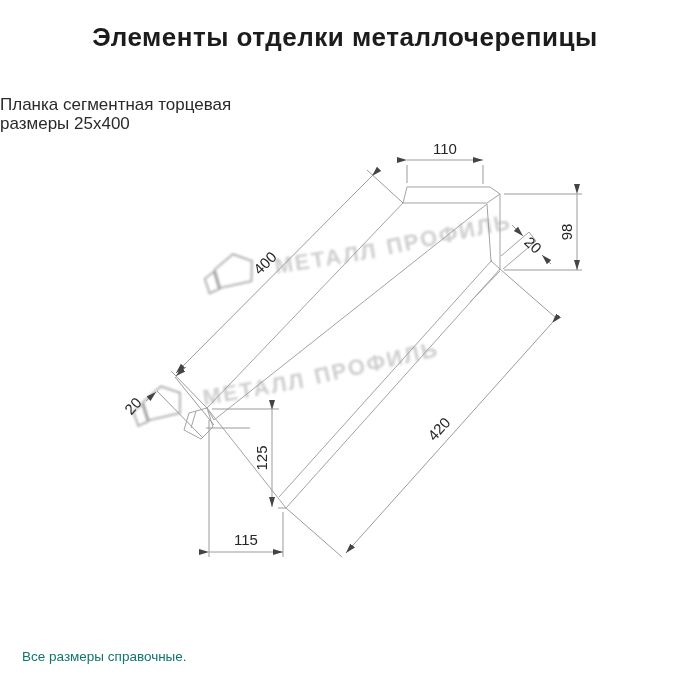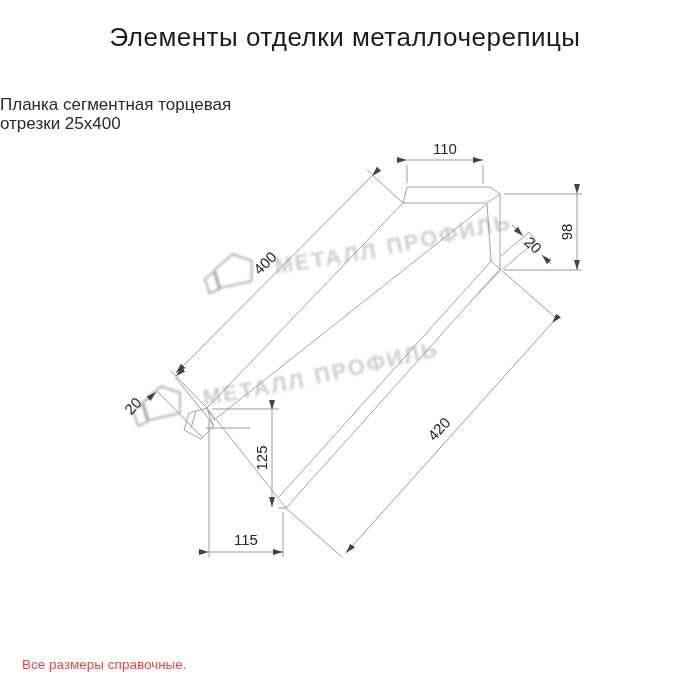--- a/index.html
+++ b/index.html
@@ -2,53 +2,53 @@
 <html><head>
 <meta charset="utf-8">
 <style>
   html,body{margin:0;padding:0;}
   body{
     width:700px;height:700px;position:relative;background:#ffffff;
     font-family:"Liberation Sans", sans-serif;overflow:hidden;
   }
   .page-title{
     position:absolute;top:22px;left:0;width:690px;text-align:center;
-    font-size:26px;font-weight:normal;color:#1c1c1c;letter-spacing:0.5px;
+    font-size:26px;font-weight:bold;color:#1c1c1c;letter-spacing:0.5px;
   }
   .subtitle{
     position:absolute;top:95px;left:0;width:690px;text-align:left;
     font-size:17px;color:#2a2a2a;line-height:19px;
   }
   .watermark{
     position:absolute;display:flex;align-items:center;gap:10px;
     color:rgba(104,104,104,0.32);font-weight:bold;font-size:22px;
     letter-spacing:2px;filter:blur(1.2px);white-space:nowrap;
     z-index:1;user-select:none;
   }
   .watermark .w2{display:inline-block;transform:rotate(-5deg) translateY(-9px);}
   .watermark .w1{display:inline-block;transform:rotate(-2deg);}
   #wm1{left:200px;top:232px;transform:rotate(-7deg);}
   #wm2{left:128px;top:362px;transform:rotate(-8deg);}
   svg.drawing{position:absolute;left:0;top:0;z-index:2;}
   svg .thin{stroke:#a3a3a3;stroke-width:1;fill:none;}
   svg .dimline{stroke:#9b9b9b;stroke-width:1;fill:none;}
   svg text{font-family:"Liberation Sans", sans-serif;font-size:15px;fill:#262626;}
   .footer{
-    position:absolute;left:22px;top:648px;font-size:13.5px;color:#ef4444;
-    line-height:18px;z-index:3;margin-top:8px;
+    position:absolute;left:22px;top:648px;font-size:13.5px;color:#0f766e;
+    line-height:18px;z-index:3;
   }
 </style>
 </head>
 <body>
 
 <div class="page-title">Элементы отделки металлочерепицы</div>
 
 <div class="subtitle">
   <div>Планка сегментная торцевая</div>
-  <div>отрезки 25х400</div>
+  <div>размеры 25х400</div>
 </div>
 
 <div class="watermark" id="wm1">
   <svg width="64" height="46" viewBox="0 0 64 46">
     <path d="M14,20 L34,7 L52,16 L49,36 L17,39 Z" fill="none" stroke="rgba(104,104,104,0.5)" stroke-width="2"></path>
     <path d="M3,28 L13,22 L16,40 L6,43 Z" fill="none" stroke="rgba(104,104,104,0.5)" stroke-width="2"></path>
   </svg>
   <span class="w1">МЕТАЛЛ</span>
   <span class="w2">ПРОФИЛЬ</span>
 </div>

